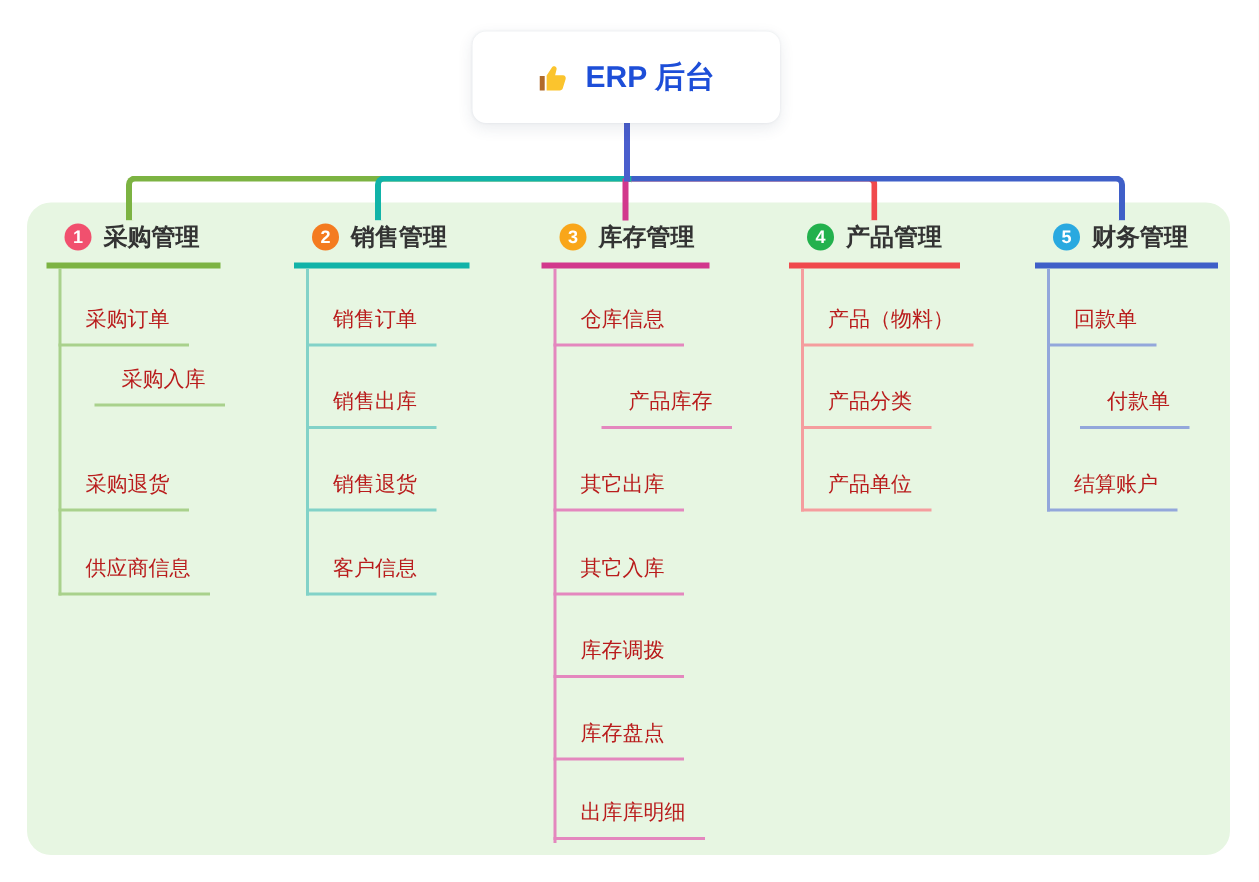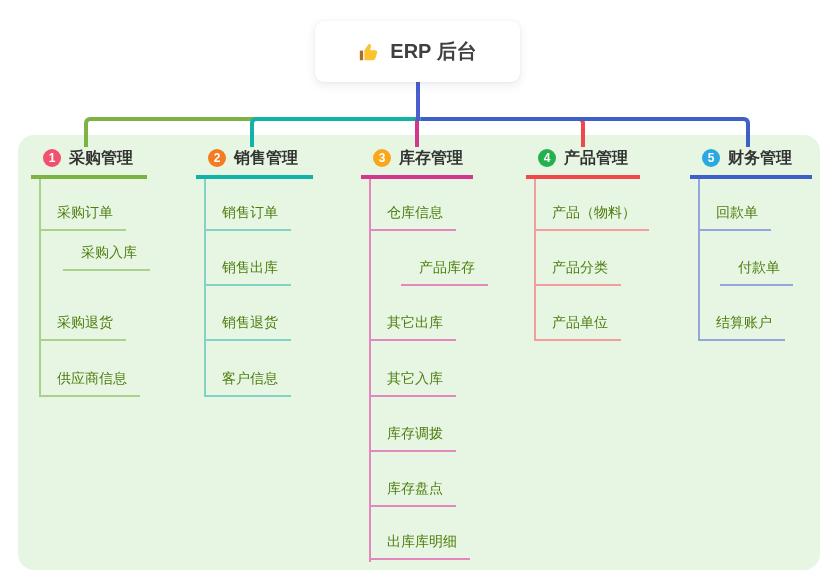--- a/index.html
+++ b/index.html
@@ -3,33 +3,33 @@
 <meta charset="utf-8">
 <style>
   html,body{margin:0;padding:0;background:#fff;}
   body{font-family:"Liberation Sans","DejaVu Sans",sans-serif;}
   #canvas{position:relative;width:839px;height:588px;background:#ffffff;overflow:hidden;}
   #panel{position:absolute;left:18px;top:135px;width:802px;height:435px;background:#e7f6e2;border-radius:16px;}
   
   #root-node{position:absolute;left:315px;top:21px;width:205px;height:61px;background:#ffffff;border-radius:9px;
     box-shadow:0 3px 10px rgba(40,60,90,.10),0 0 2px rgba(40,60,90,.08);
     display:flex;align-items:center;justify-content:center;gap:10px;
-    font-size:20px;font-weight:600;color:#404040;z-index:6;}
+    font-size:20px;font-weight:600;color:#1d4ed8;z-index:6;}
   #root-node svg{display:block;}
   
   .conn{position:absolute;box-sizing:border-box;}
   
   .branch-title{position:absolute;box-sizing:border-box;top:146px;height:33px;
     display:flex;align-items:center;gap:8px;padding:0 14px 5px 12px;
     font-size:16px;font-weight:600;color:#333;white-space:nowrap;cursor:default;}
   .badge{width:18px;height:18px;border-radius:50%;flex:0 0 18px;color:#fff;font-size:12px;font-weight:700;
     display:flex;align-items:center;justify-content:center;line-height:18px;}
   .vline{position:absolute;width:2px;}
   .child-node{position:absolute;box-sizing:border-box;white-space:nowrap;
-    font-size:14px;color:#4d7c0f;line-height:20px;padding:0 13px 7px 18px;}
+    font-size:14px;color:#b91c1c;line-height:20px;padding:0 13px 7px 18px;}
 </style>
 </head>
 <body>
 
 <div id="canvas">
   <div id="panel"></div>
 
   <div id="connectors">
       <div class="conn" style="left: 417px; top: 117px; width: 168px; height: 30px; border-top: 4px solid rgb(240, 73, 76); border-right: 4px solid rgb(240, 73, 76); border-top-right-radius: 6px;"></div>
       <div class="conn" style="left: 417px; top: 117px; width: 333px; height: 30px; border-top: 4px solid rgb(63, 95, 200); border-right: 4px solid rgb(63, 95, 200); border-top-right-radius: 6px;"></div>

